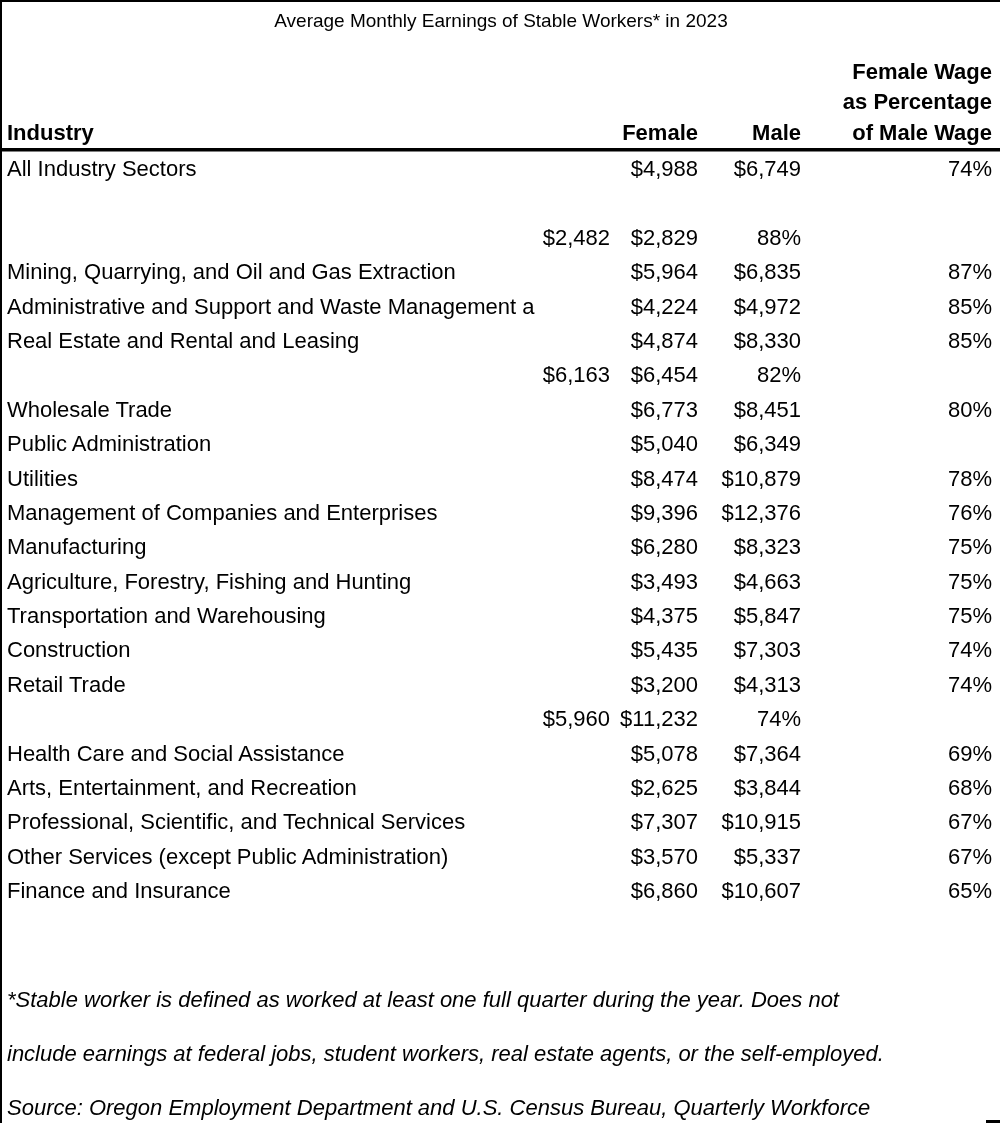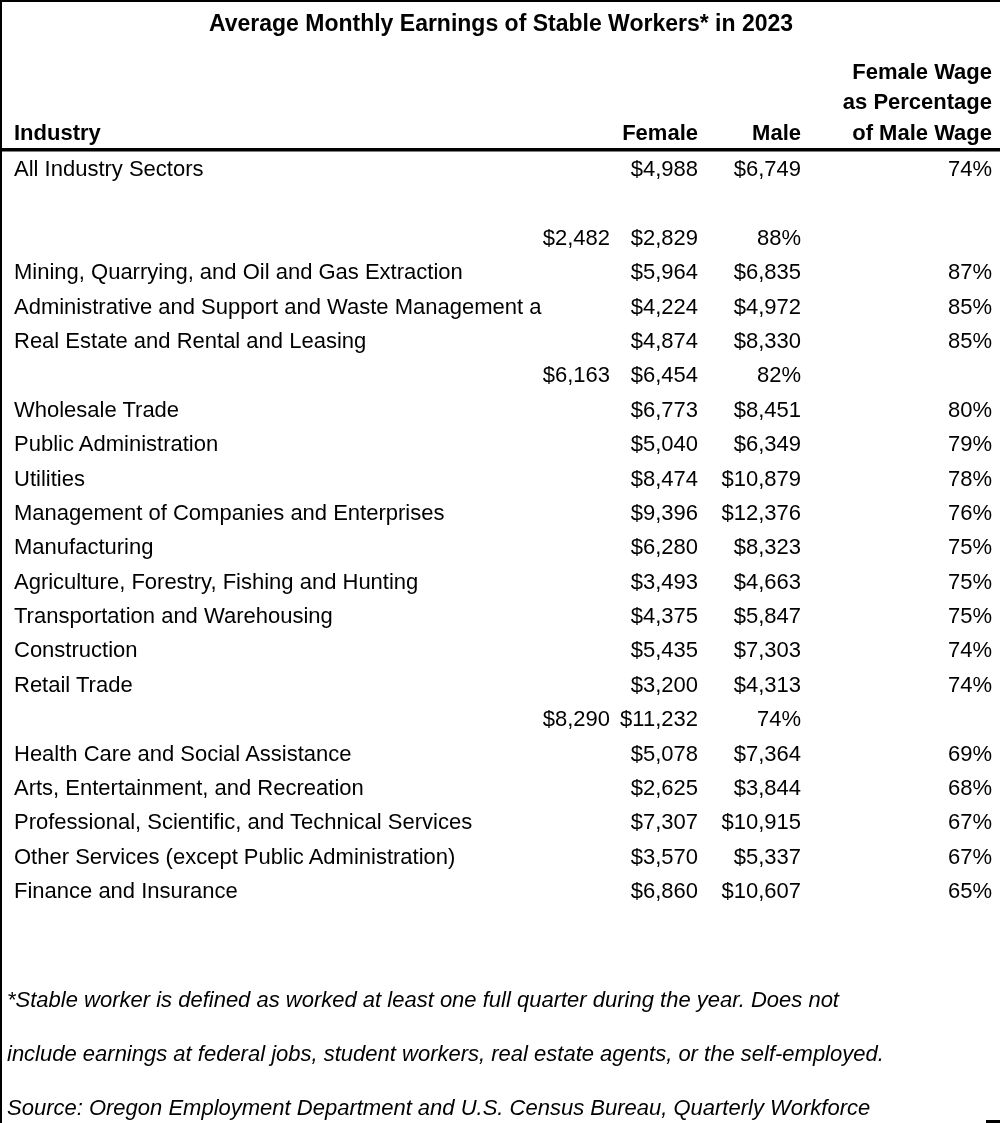--- a/index.html
+++ b/index.html
@@ -13,34 +13,34 @@
     border-left:2px solid #000;
     font-family:"Liberation Sans","DejaVu Sans",sans-serif;
     font-size:22px;
     overflow:hidden;
   }
   .title{
     height:54px;
     box-sizing:border-box;
     padding-top:8px;
     text-align:center;
-    font-size:23px;
-    font-weight:bold;
+    font-size:19px;
+    font-weight:normal;
     white-space:nowrap;
   }
   .header-row{
     display:grid;
     grid-template-columns:612px 88px 103px 191px;
     align-items:end;
     height:92px;
     font-weight:bold;
   }
   .header-row .col{line-height:30.5px;}
   .col.industry{
-    padding-left:12px;
+    padding-left:5px;
     white-space:nowrap;
     overflow:hidden;
     text-align:left;
   }
   .col.num{
     text-align:right;
     padding-right:4px;
     white-space:nowrap;
   }
   .pct-head div{line-height:30.5px;}
@@ -140,21 +140,20 @@
     <div class="col industry">Wholesale Trade</div>
     <div class="col num">$6,773</div>
     <div class="col num">$8,451</div>
     <div class="col num">80%</div>
   </div>
 
   <div class="row">
     <div class="col industry">Public Administration</div>
     <div class="col num">$5,040</div>
     <div class="col num">$6,349</div>
-    <div class="col num">79%</div>
   </div>
 
   <div class="row">
     <div class="col industry">Utilities</div>
     <div class="col num">$8,474</div>
     <div class="col num">$10,879</div>
     <div class="col num">78%</div>
   </div>
 
   <div class="row">
@@ -193,21 +192,21 @@
   </div>
 
   <div class="row">
     <div class="col industry">Retail Trade</div>
     <div class="col num">$3,200</div>
     <div class="col num">$4,313</div>
     <div class="col num">74%</div>
   </div>
 
   <div class="row">
-    <div class="col num">$8,290</div>
+    <div class="col num">$5,960</div>
     <div class="col num">$11,232</div>
     <div class="col num">74%</div>
   </div>
 
   <div class="row">
     <div class="col industry">Health Care and Social Assistance</div>
     <div class="col num">$5,078</div>
     <div class="col num">$7,364</div>
     <div class="col num">69%</div>
   </div>

